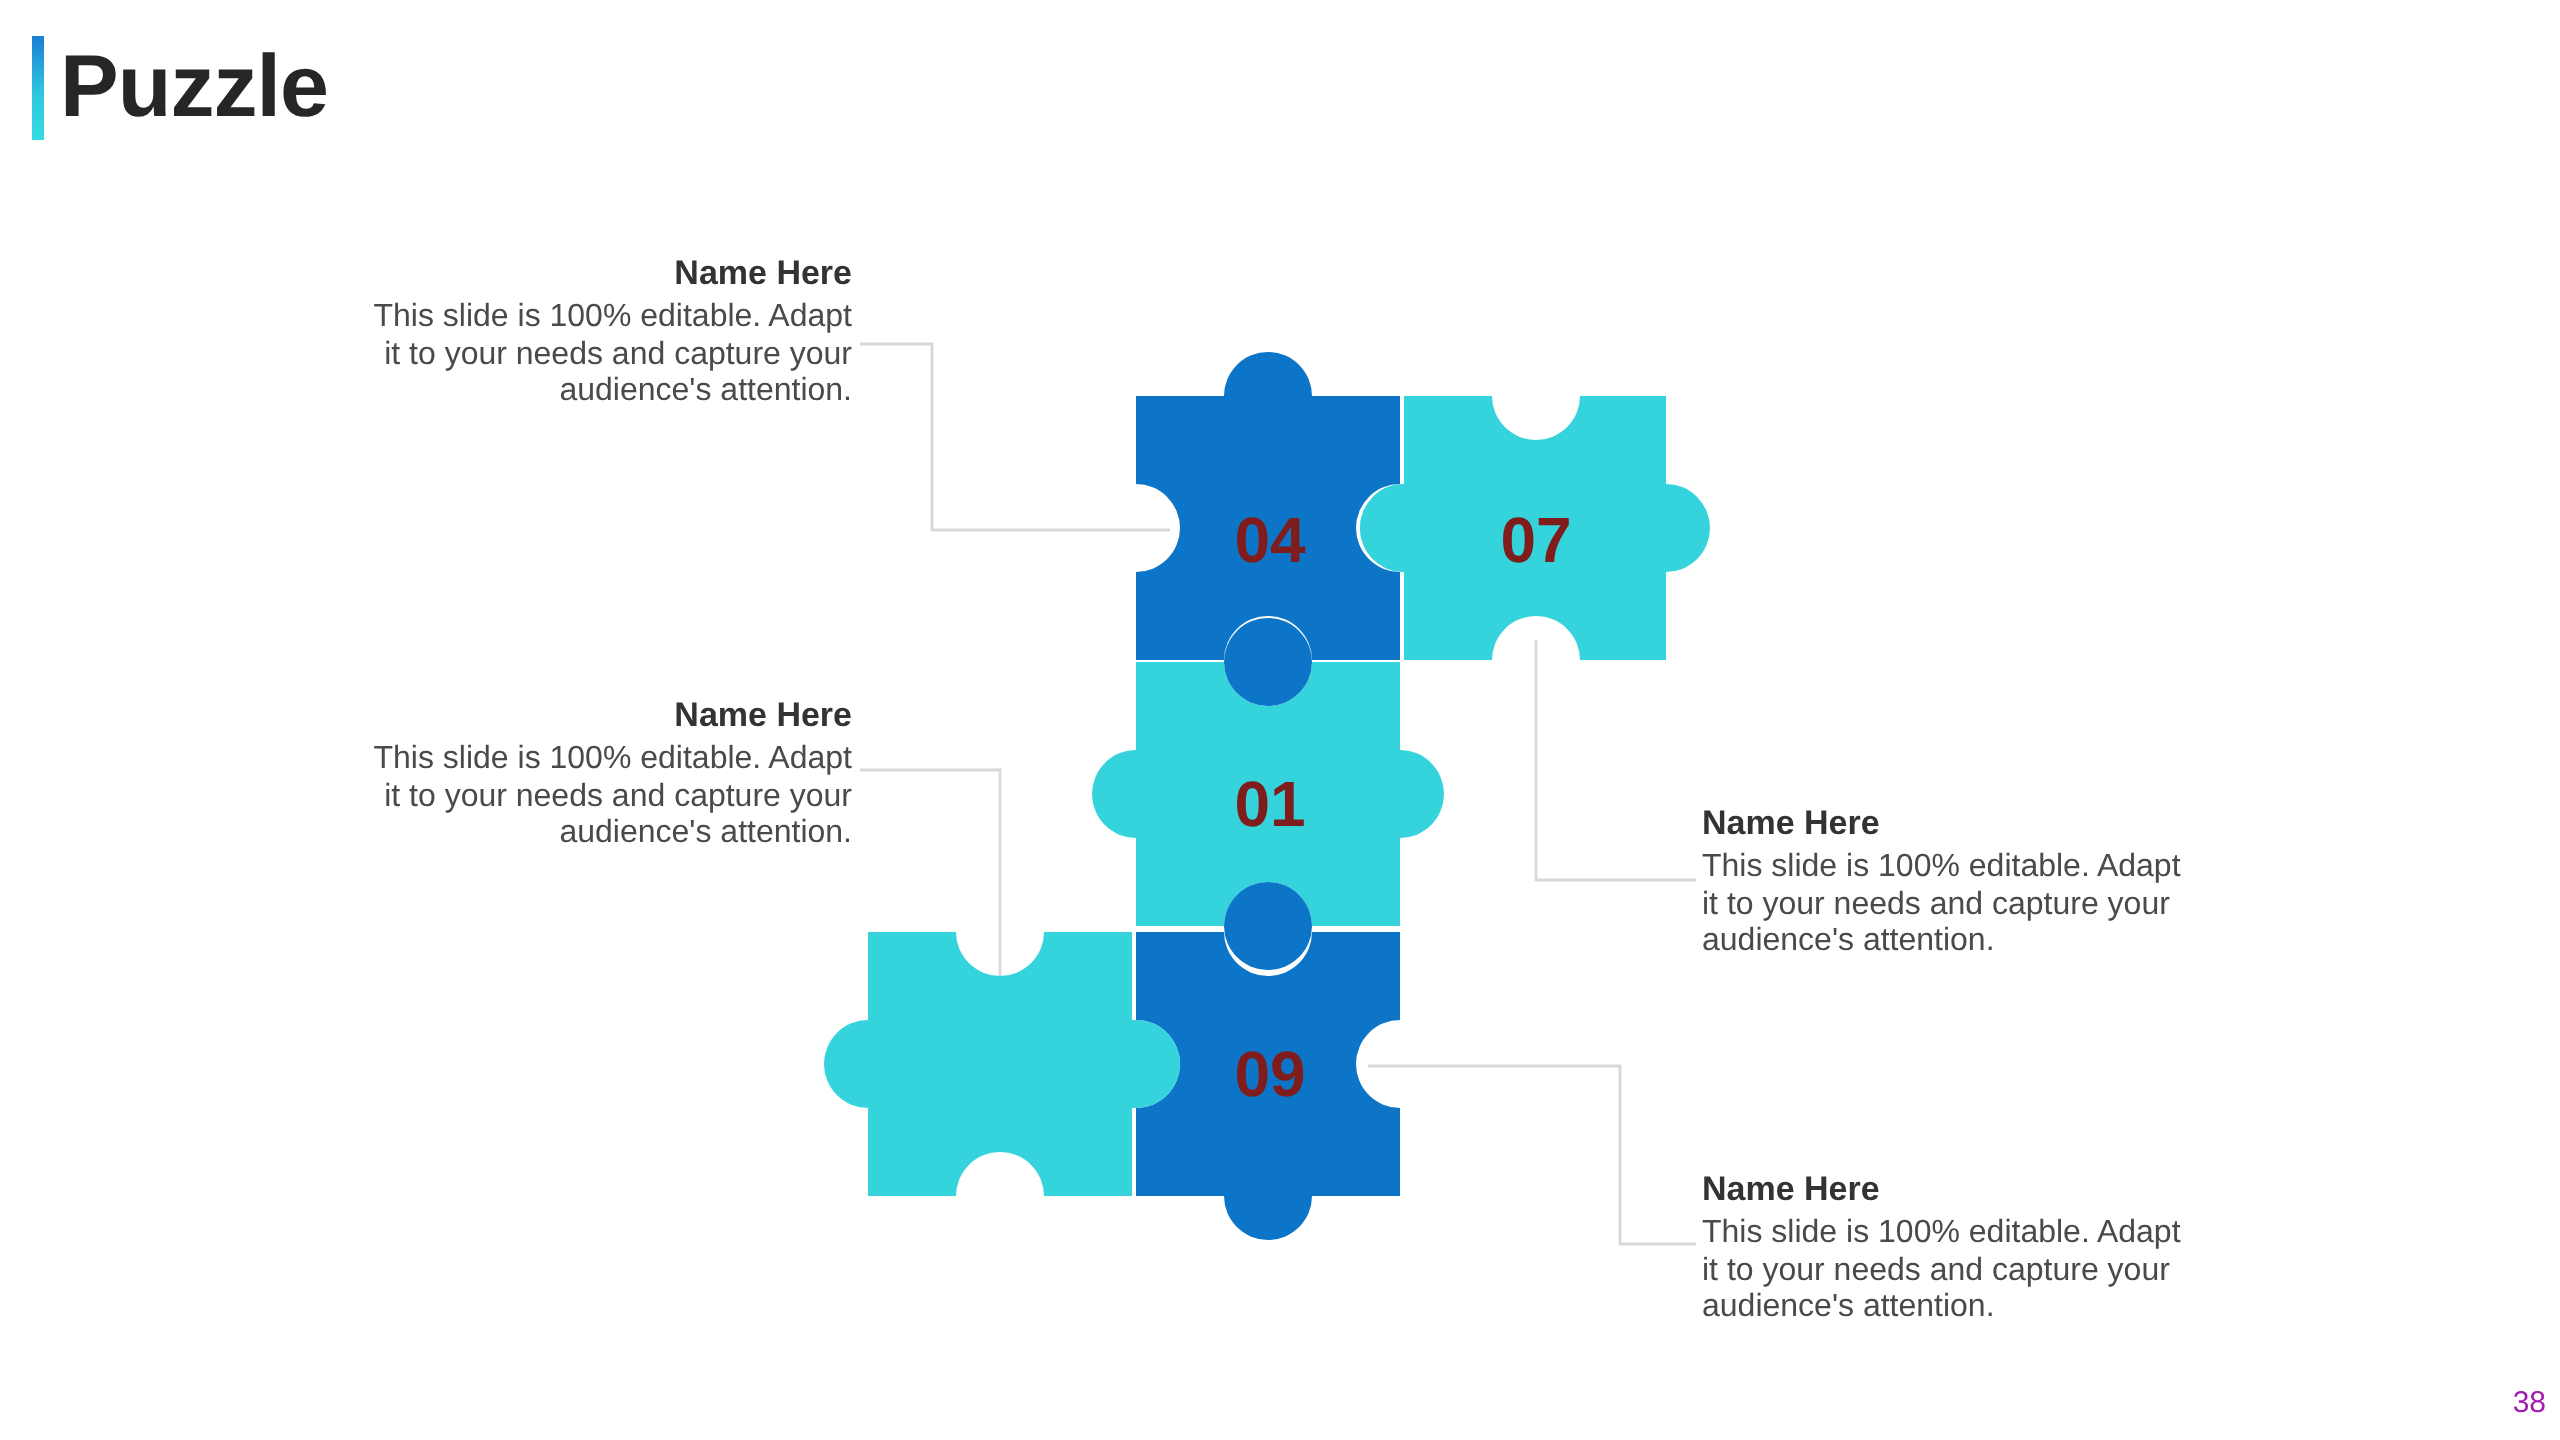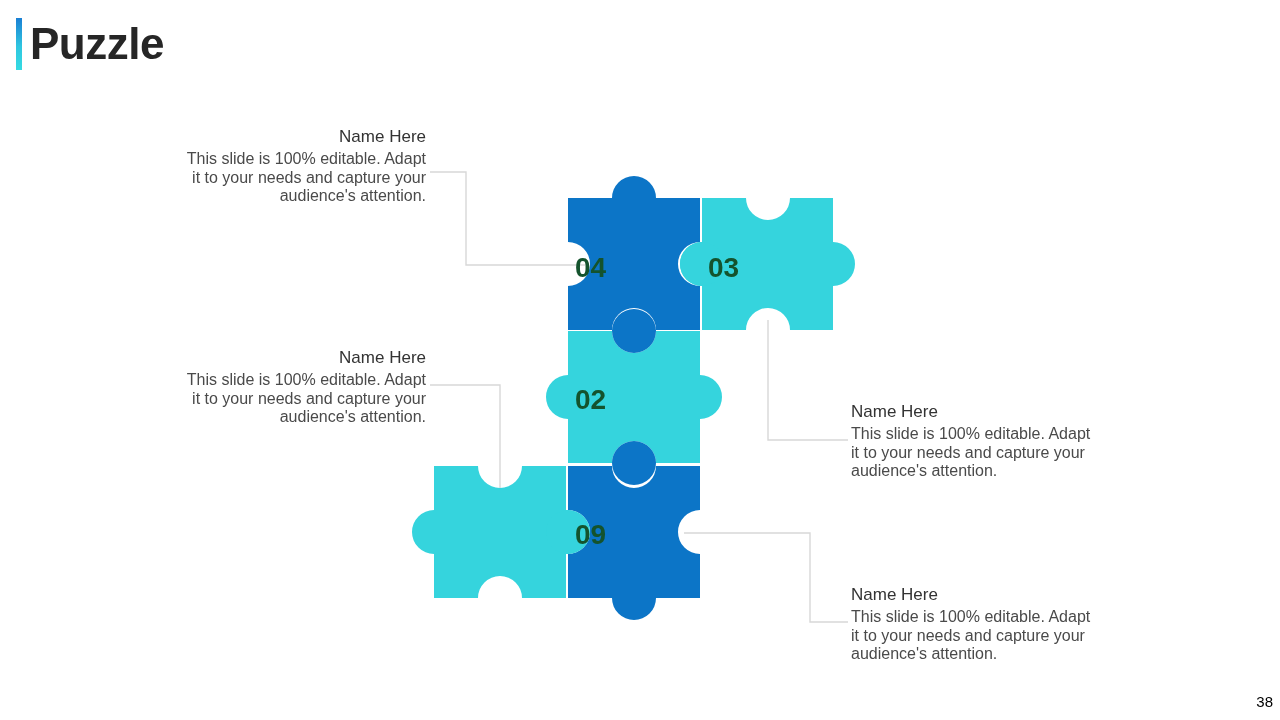--- a/index.html
+++ b/index.html
@@ -43,21 +43,21 @@
     line-height: 60px;
     white-space: nowrap;
   }
 
   
   .callout {
     position: absolute;
   }
   .callout .c-title {
     font-size: 17px;
-    font-weight: normal;
+    font-weight: bold;
     color: #333333;
     line-height: 22px;
     margin-bottom: 2px;
   }
   .callout .c-body {
     font-size: 16px;
     color: #4a4a4a;
     line-height: 18.5px;
   }
   .callout.align-right { text-align: right; }
@@ -79,39 +79,39 @@
 
   
   #puzzle {
     position: absolute;
     left: 0; top: 0;
     width: 1280px;
     height: 720px;
   }
   .piece-num {
     position: absolute;
-    font-size: 28px;
+    font-size: 32px;
     font-weight: bold;
-    color: #14532d;
-    text-align: left;
+    color: #7f1d1d;
+    text-align: center;
     width: 120px;
   }
   #num-04 { left: 575px; top: 252px; }
   #num-05 { left: 708px; top: 252px; }
   #num-03 { left: 575px; top: 384px; }
   #num-01 { left: 441px; top: 519px; }
   #num-02 { left: 575px; top: 519px; }
 
   
   #page-number {
     position: absolute;
     right: 18px;
     bottom: 10px;
     font-size: 15px;
-    color: #000000;
+    color: #a21caf;
   }
 </style>
 </head>
 <body>
 
 <div id="slide">
 
   <div id="title-bar"></div>
   <div id="page-title">Puzzle</div>
 
@@ -217,22 +217,22 @@
                  A22,22 0 1,0 568,510
                  Z"></path>
       </g>
 
       <circle cx="568" cy="532" r="22" fill="#35d4dd"></circle>
 
       <circle cx="702" cy="264" r="22" fill="#35d4dd"></circle>
     </svg>
 
     <div class="piece-num" id="num-04">04</div>
-    <div class="piece-num" id="num-05">03</div>
-    <div class="piece-num" id="num-03">02</div>
+    <div class="piece-num" id="num-05">07</div>
+    <div class="piece-num" id="num-03">01</div>
     <div class="piece-num" id="num-02">09</div>
   </div>
 
   <div class="callout align-right" id="callout-1">
     <div class="c-title">Name Here</div>
     <div class="c-body">This slide is 100% editable. Adapt it to your needs and capture your audience's attention.</div>
   </div>
 
   <div class="callout align-right" id="callout-2">
     <div class="c-title">Name Here</div>

